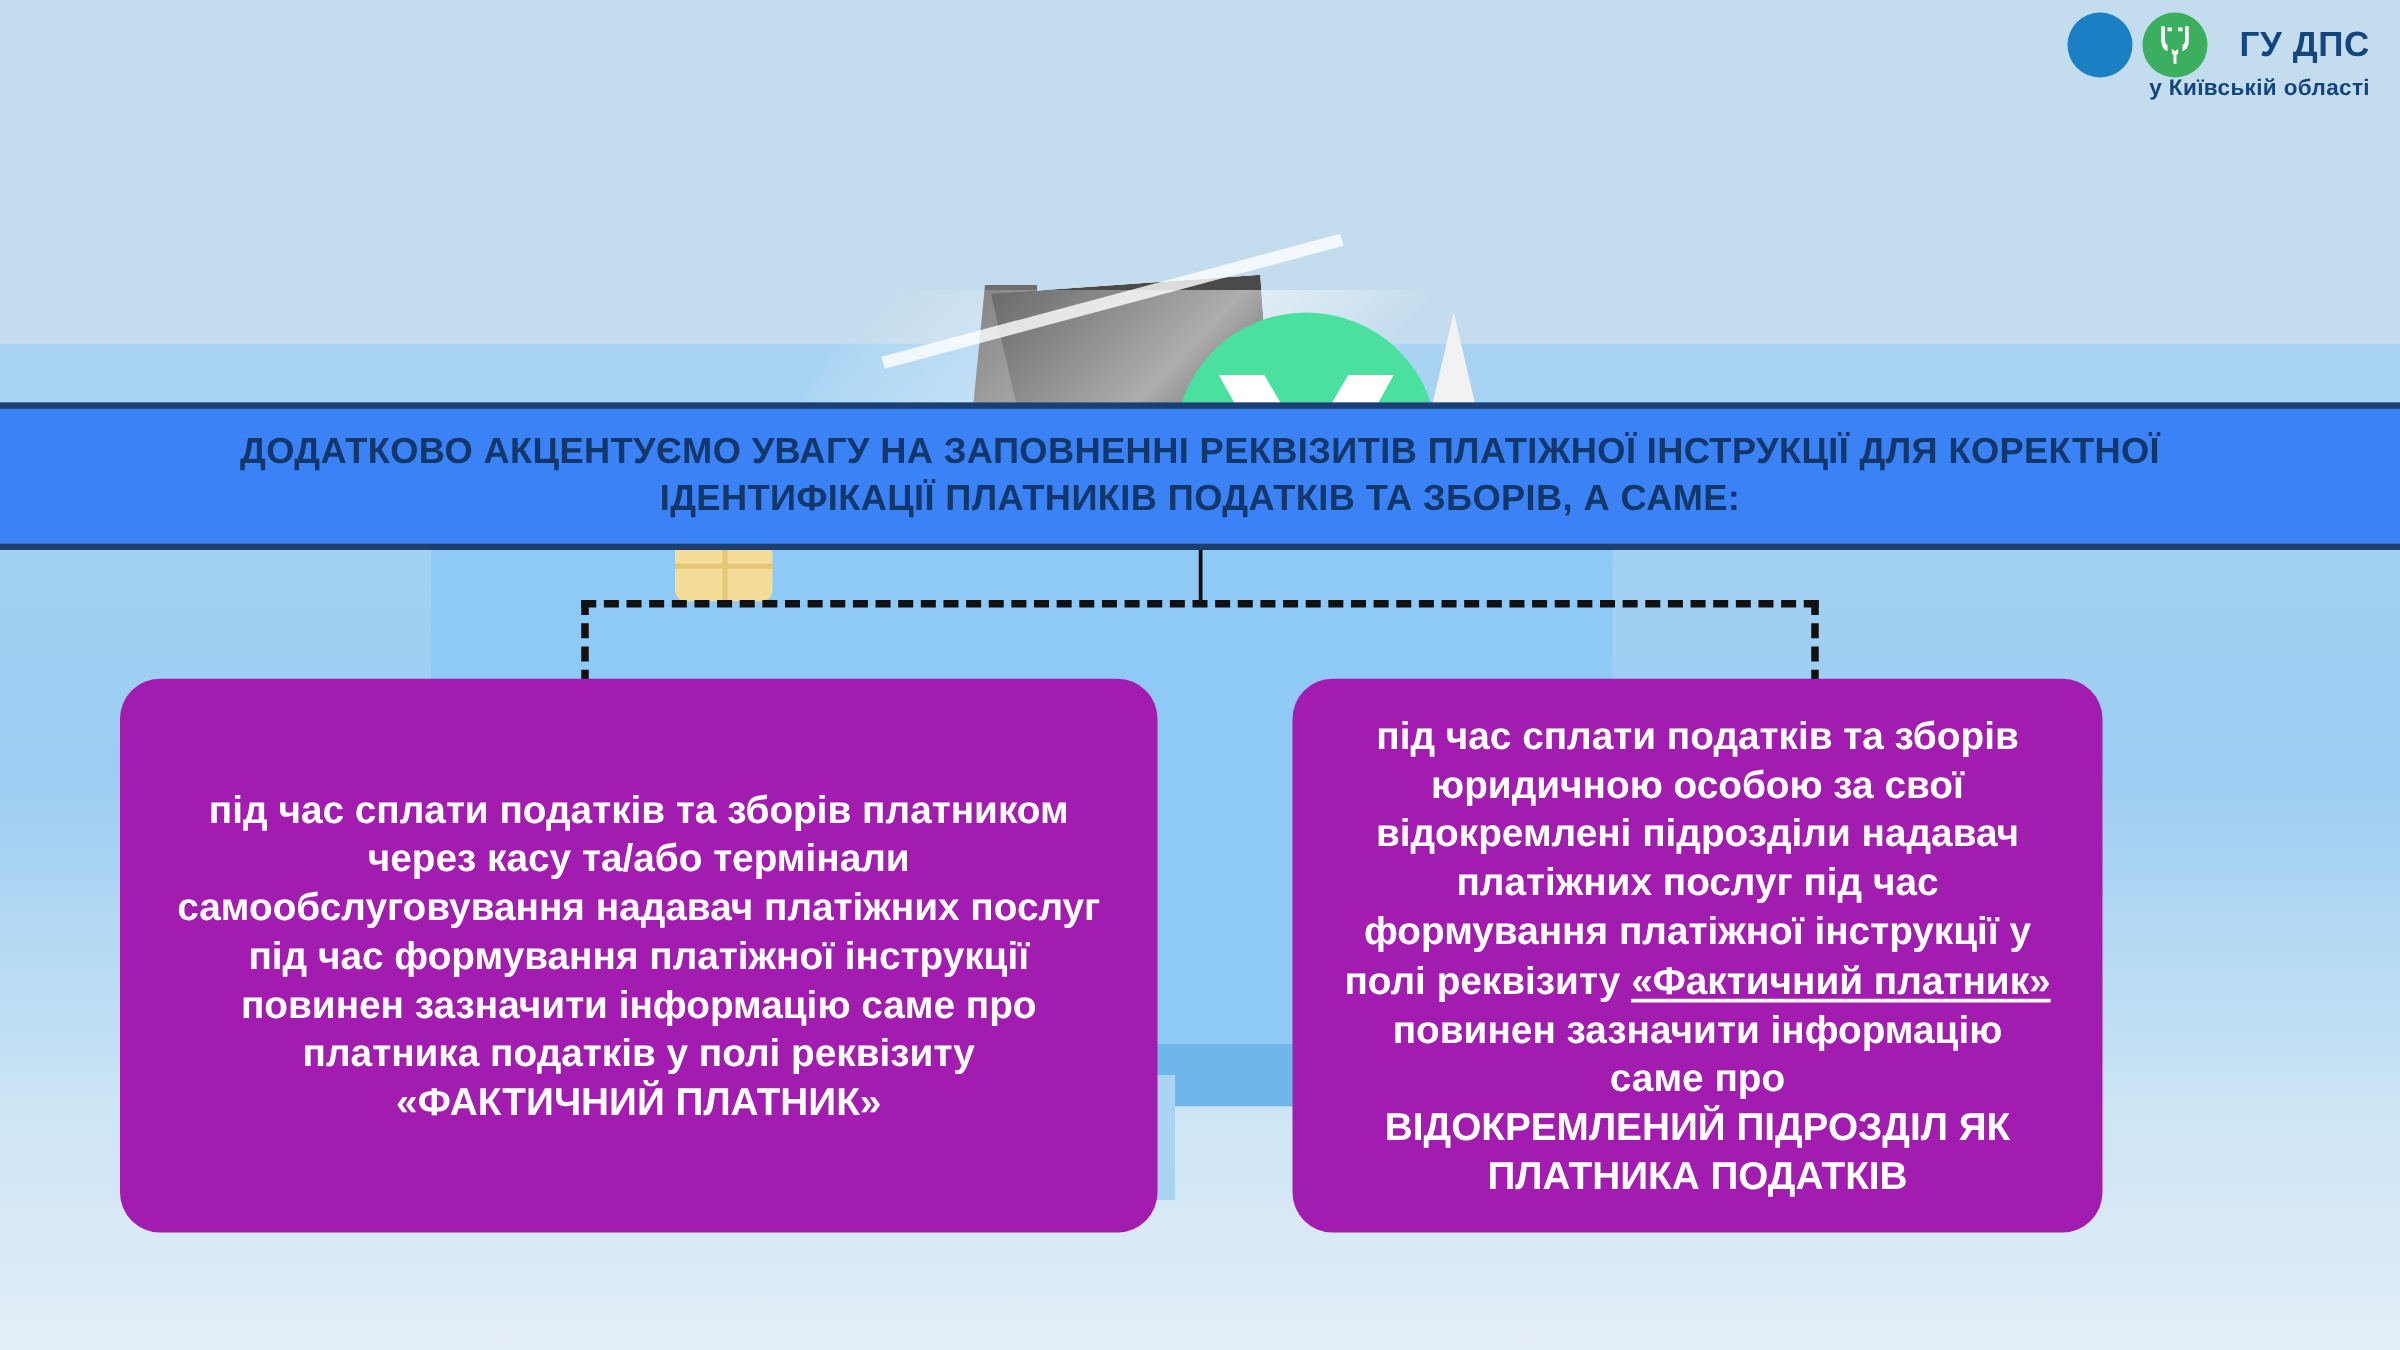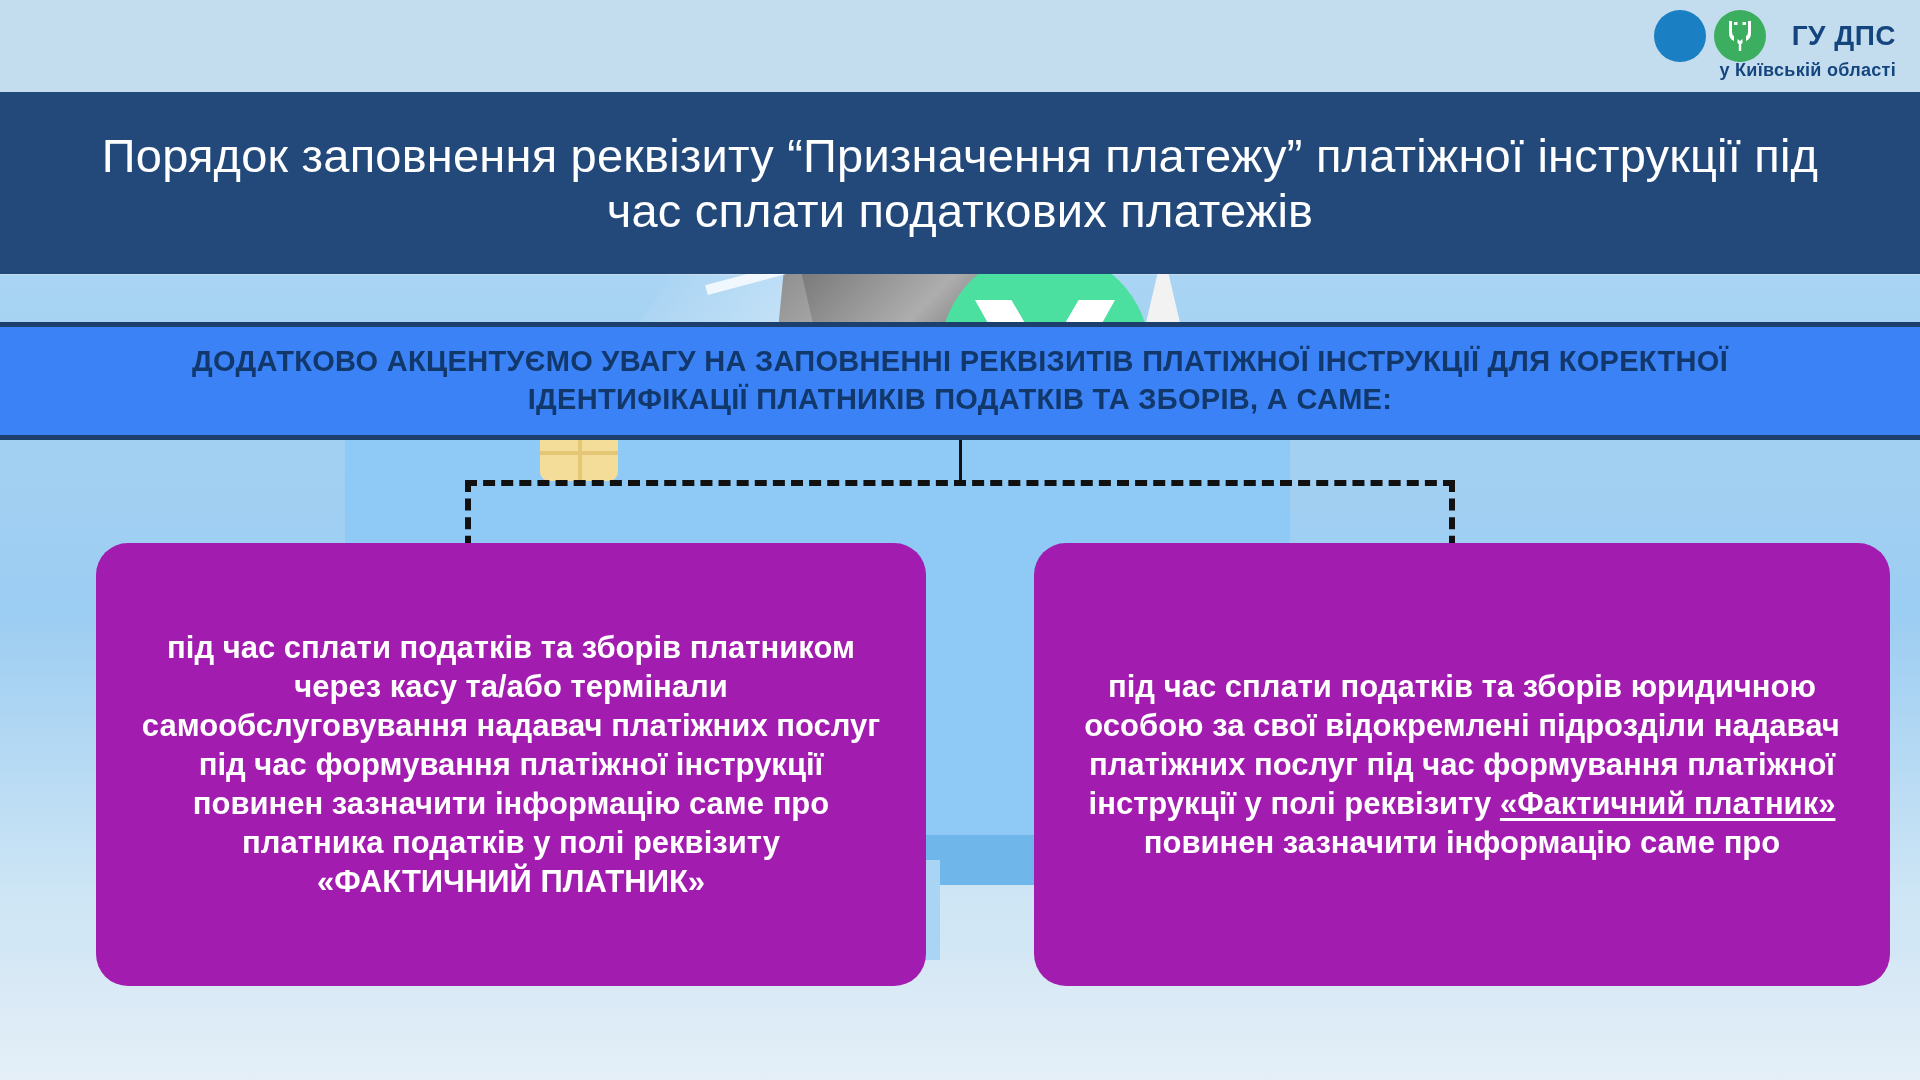--- a/index.html
+++ b/index.html
@@ -75,21 +75,21 @@
   .conn-top{left:465px;top:480px;width:990px;height:0;
             border-top:6px dashed #111;}
   .conn-left{left:465px;top:480px;width:0;height:105px;border-left:6px dashed #111;}
   .conn-right{left:1449px;top:480px;width:0;height:105px;border-left:6px dashed #111;}
 
   
   .box{position:absolute;z-index:6;background:#a21caf;border-radius:32px;
        box-sizing:border-box;padding:28px 40px;
        display:flex;flex-direction:column;align-items:center;justify-content:center;}
   .box-left{left:96px;top:543px;width:830px;height:443px;}
-  .box-right{left:1034px;top:543px;width:856px;height:443px;}
+  .box-right{left:1034px;top:543px;width:648px;height:443px;}
   .box p{margin:0;color:#ffffff;font-size:31px;font-weight:700;line-height:1.26;text-align:center;}
   .hl-u{color:#ffffff;text-decoration:underline;text-underline-offset:4px;}
   .box-yellow{color:#f2d261;font-size:31px;font-weight:700;line-height:1.26;text-align:center;margin:0;}
 </style>
 </head>
 <body>
 
 <div id="slide">
 
   <div class="bg-art">
@@ -122,35 +122,33 @@
       <div class="logo-c2">
         <svg width="26" height="34" viewBox="0 0 26 34">
           <path d="M2 2 L2 14 Q2 20 7 22 L7 6 L10.5 6 L10.5 24 L13 26 L15.5 24 L15.5 6 L19 6 L19 22 Q24 20 24 14 L24 2 L21 2 L21 13 Q21 16 19 17 L19 3 L15.5 3 L15.5 20 L13 22 L10.5 20 L10.5 3 L7 3 L7 17 Q5 16 5 13 L5 2 Z M11.8 24 L11.8 32 L14.2 32 L14.2 24 Z" fill="#ffffff"></path>
         </svg>
       </div>
       <div class="logo-t1">ГУ ДПС</div>
     </div>
     <div class="logo-t2">у Київській області</div>
   </div>
 
-  <div class="title-banner">
-    <div class="title-text">Порядок заповнення реквізиту “Призначення платежу” платіжної інструкції під час сплати податкових платежів</div>
-  </div>
 
   <div class="sub-band">
     <div class="sub-text">ДОДАТКОВО АКЦЕНТУЄМО УВАГУ НА ЗАПОВНЕННІ РЕКВІЗИТІВ ПЛАТІЖНОЇ ІНСТРУКЦІЇ ДЛЯ КОРЕКТНОЇ ІДЕНТИФІКАЦІЇ ПЛАТНИКІВ ПОДАТКІВ ТА ЗБОРІВ, А САМЕ:</div>
   </div>
 
   <div class="conn conn-stem"></div>
   <div class="conn conn-top"></div>
   <div class="conn conn-left"></div>
   <div class="conn conn-right"></div>
 
   <div class="box box-left">
     <p>під час сплати податків та зборів платником через касу та/або термінали самообслуговування надавач платіжних послуг під час формування платіжної інструкції повинен зазначити інформацію саме про платника податків у полі реквізиту</p>
     <p class="box-yellow">«ФАКТИЧНИЙ ПЛАТНИК»</p>
   </div>
 
   <div class="box box-right">
     <p><span>під час сплати податків та зборів юридичною особою за свої відокремлені підрозділи надавач платіжних послуг під час формування платіжної інструкції у полі реквізиту </span><span class="hl-u">«Фактичний платник»</span><span> повинен зазначити інформацію саме про</span></p>
+    <p class="box-yellow">ВІДОКРЕМЛЕНИЙ ПІДРОЗДІЛ ЯК ПЛАТНИКА ПОДАТКІВ</p>
   </div>
 
 </div>
 
 </body></html>

